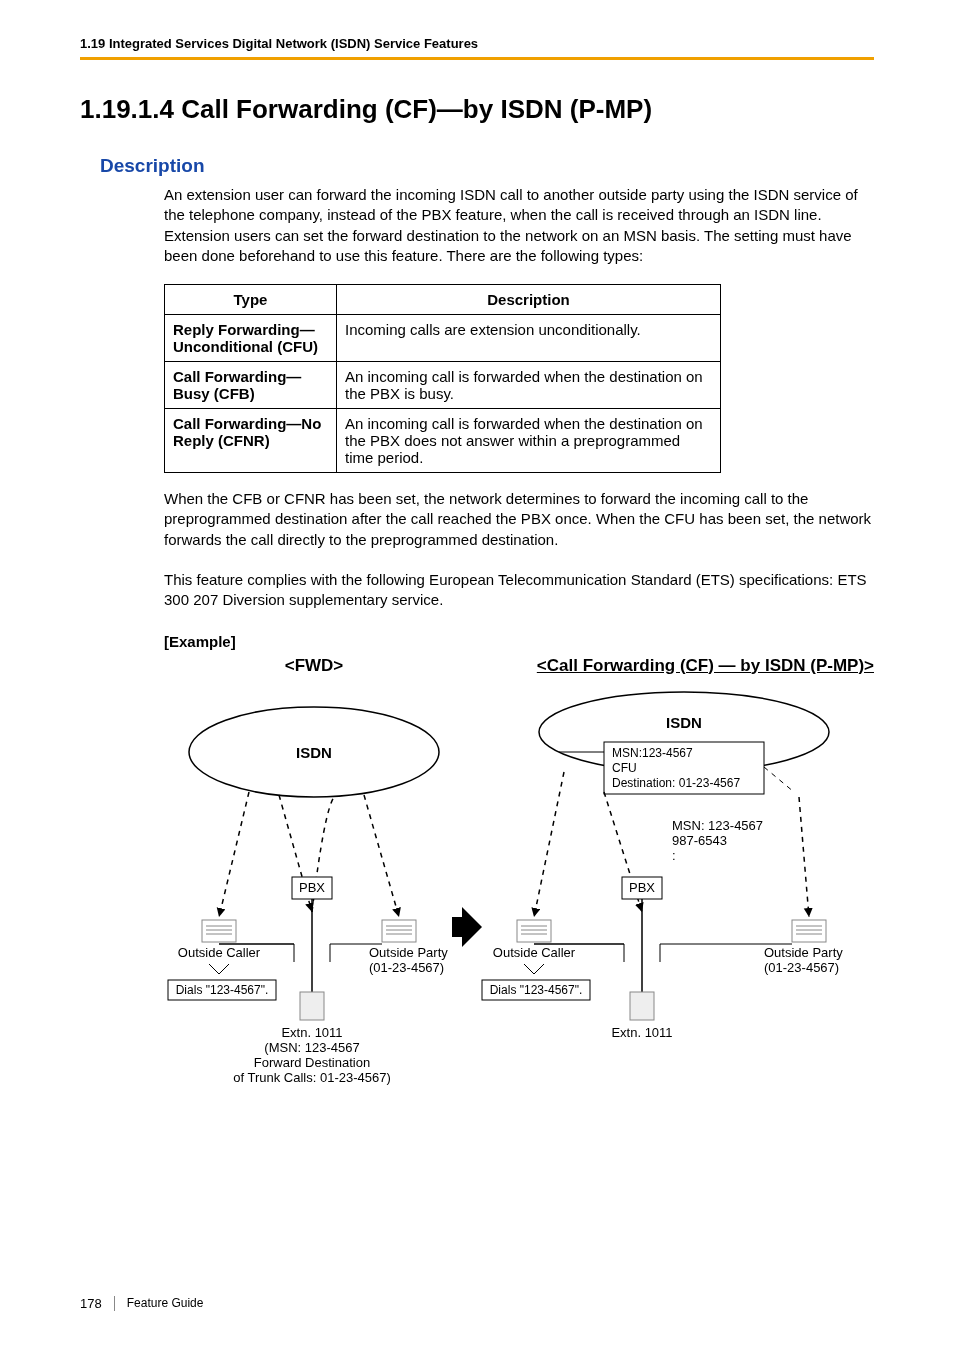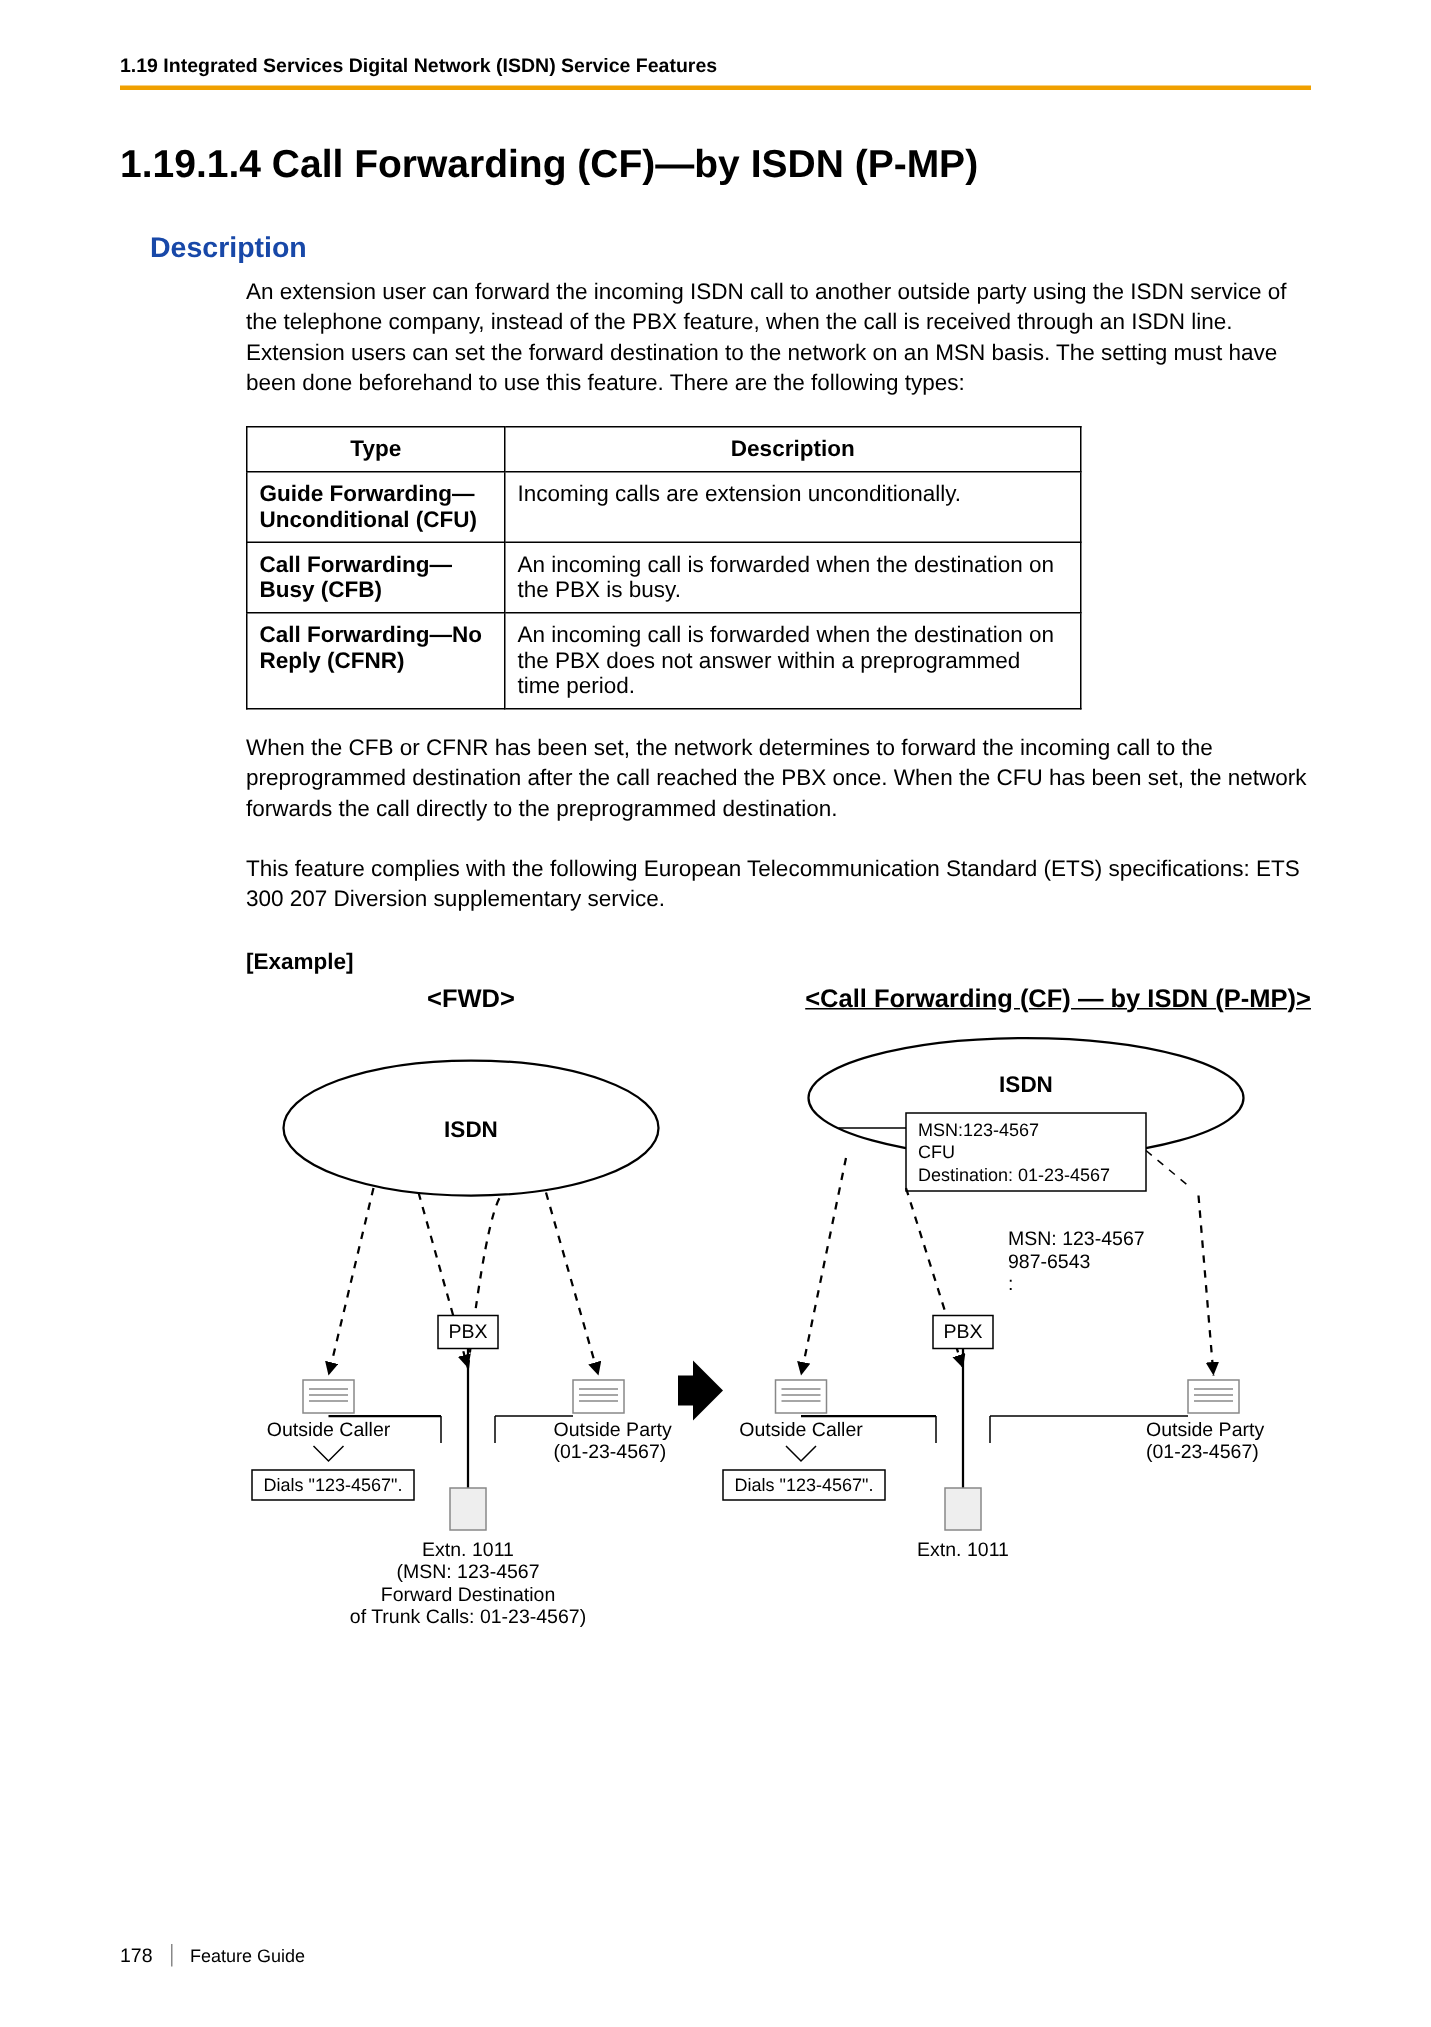--- a/index.html
+++ b/index.html
@@ -89,21 +89,21 @@
   .diagram-wrap {
     margin-left: 84px;
     margin-top: 6px;
   }
   .footer {
     position: absolute;
     bottom: 40px;
     left: 80px;
     font-size: 12px;
     display: flex;
-    align-items: center;
+    align-items: flex-start;
   }
   .footer .pnum {
     font-size: 13px;
     padding-right: 12px;
     border-right: 1px solid #888;
     margin-right: 12px;
   }
   svg text { font-family: Arial, Helvetica, sans-serif; }
 </style>
 </head>
@@ -124,21 +124,21 @@
 
   <table class="feature-table">
     <thead>
       <tr>
         <th>Type</th>
         <th>Description</th>
       </tr>
     </thead>
     <tbody>
       <tr>
-        <td class="type-col">Guide Forwarding—Unconditional (CFU)</td>
+        <td class="type-col">Reply Forwarding—Unconditional (CFU)</td>
         <td>Incoming calls are extension unconditionally.</td>
       </tr>
       <tr>
         <td class="type-col">Call Forwarding—Busy (CFB)</td>
         <td>An incoming call is forwarded when the destination on the PBX is busy.</td>
       </tr>
       <tr>
         <td class="type-col">Call Forwarding—No Reply (CFNR)</td>
         <td>An incoming call is forwarded when the destination on the PBX does not answer within a preprogrammed time period.</td>
       </tr>

